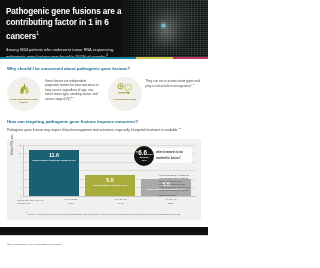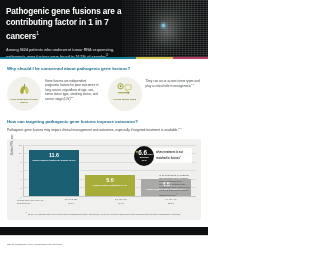--- a/index.html
+++ b/index.html
@@ -374,21 +374,21 @@
 </style>
 </head>
 <body>
 
 <div id="page">
 
   <div class="hero">
     <div class="hero-portrait"></div>
     <div class="hero-fade"></div>
     <div class="hero-text">
-      <div class="hero-title"><span>Pathogenic gene fusions are a contributing factor in 1 in 7 cancers</span><sup>1</sup></div>
+      <div class="hero-title"><span>Pathogenic gene fusions are a contributing factor in 1 in 6 cancers</span><sup>1</sup></div>
       <div class="hero-sub"><span>Among 9624 patients who underwent tumor RNA sequencing, pathogenic gene fusions were found in 16.5% of samples</span><sup>2</sup></div>
     </div>
   </div>
 
   <div class="accent-strip">
     <i class="seg-teal"></i>
     <i class="seg-olive"></i>
     <i class="seg-magenta"></i>
   </div>
 

